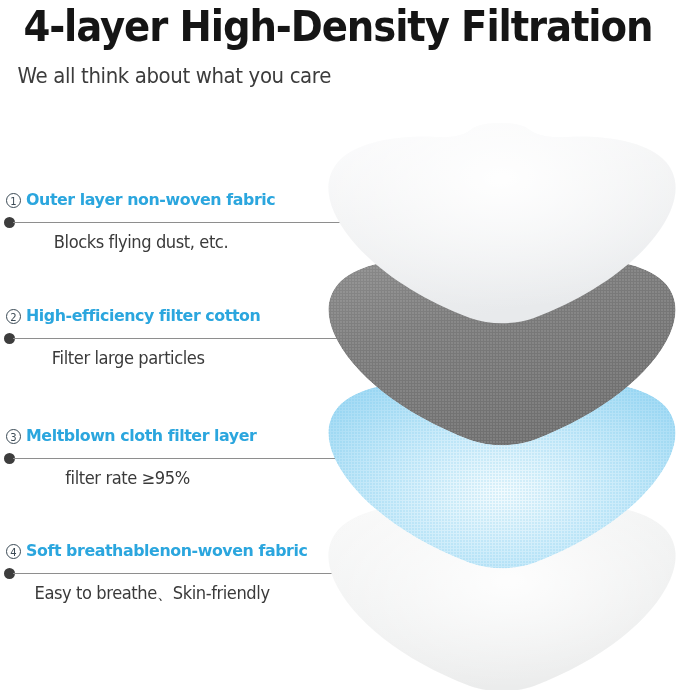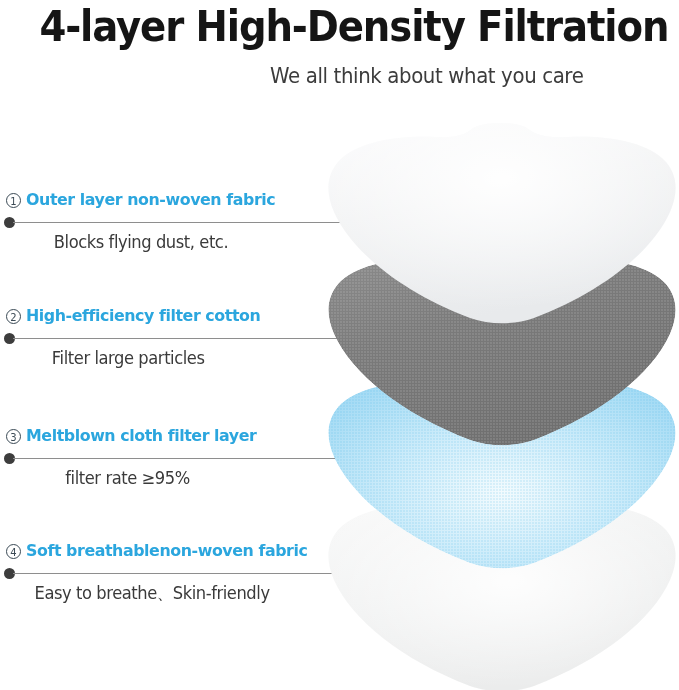--- a/index.html
+++ b/index.html
@@ -13,23 +13,23 @@
     position: relative;
     overflow: hidden;
     font-family: "DejaVu Sans", "Liberation Sans", sans-serif;
     -webkit-font-smoothing: antialiased;
   }
 
   
   .header {
     position: absolute;
     top: 0;
-    left: 16px;
+    left: 0;
     width: 585px;
-    text-align: right;
+    text-align: left;
   }
   .title {
     margin: 0;
     padding: 0;
     font-family: "DejaVu Sans", "Liberation Sans", sans-serif;
     font-weight: 700;
     font-size: 42px;
     line-height: 48px;
     letter-spacing: -1.2px;
     color: #151515;

